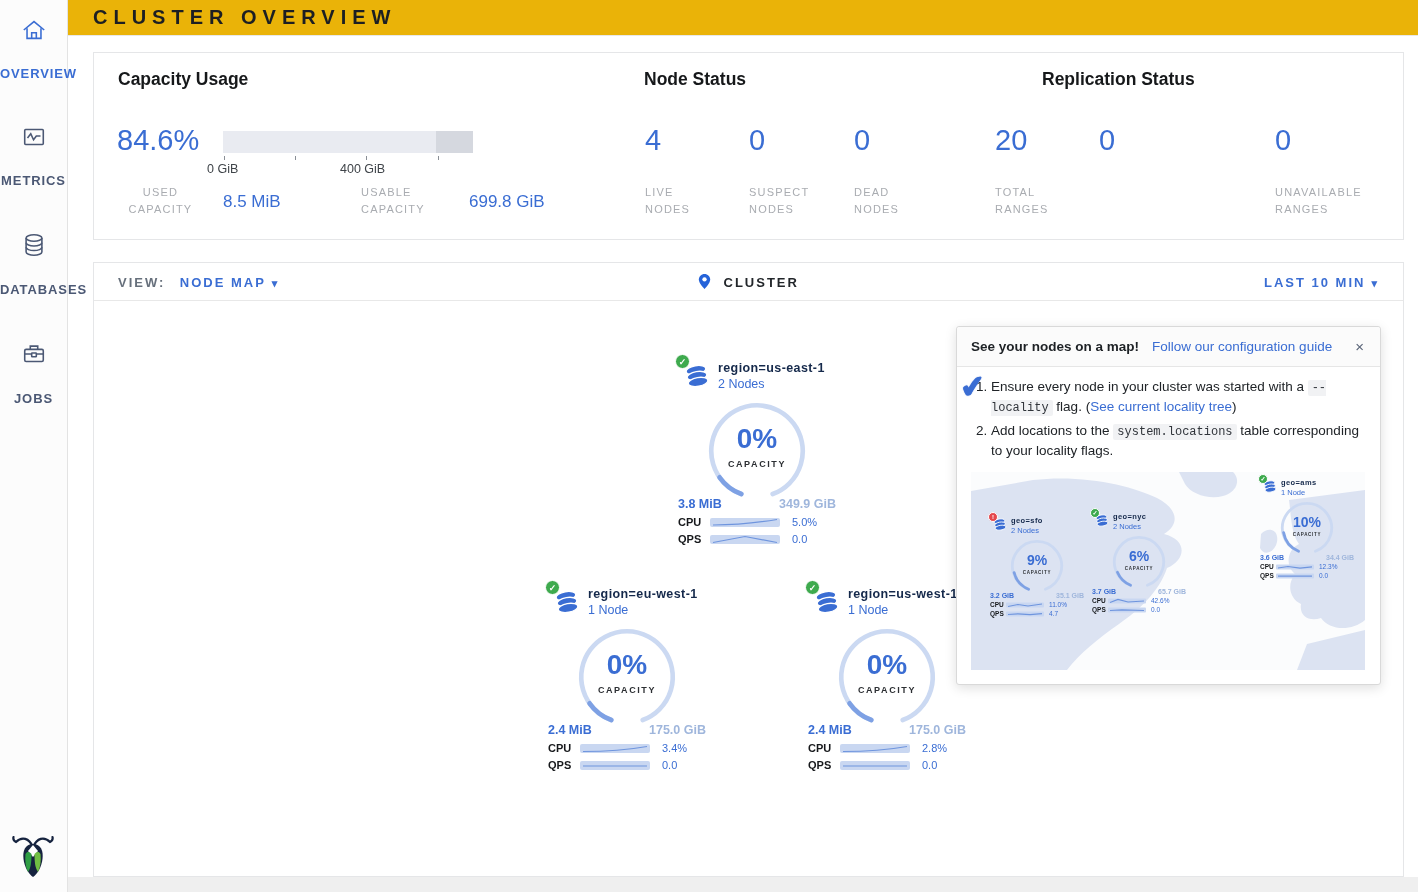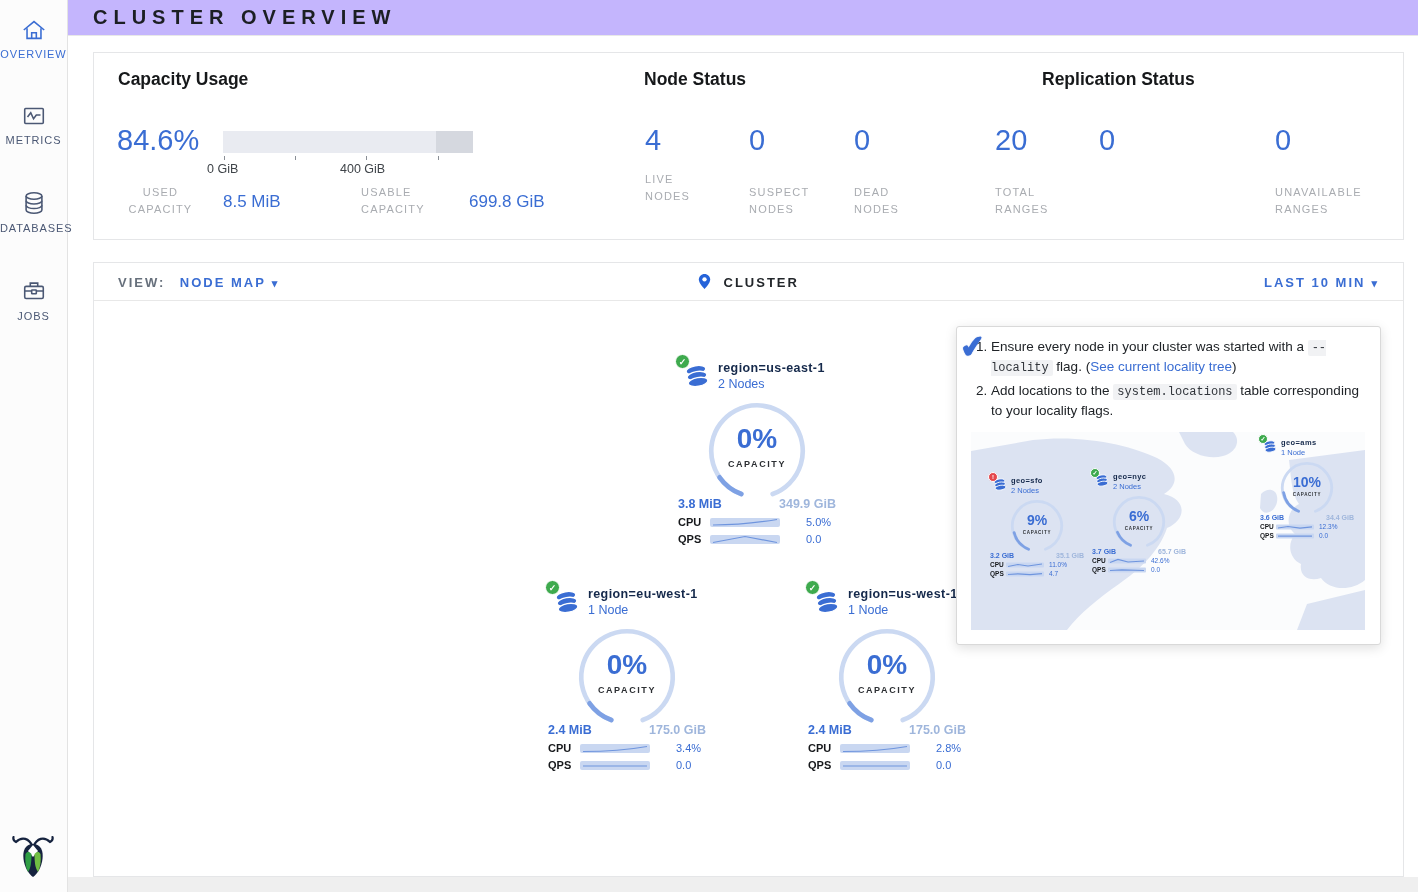--- a/index.html
+++ b/index.html
@@ -7,28 +7,28 @@
   body {
     width:1418px; height:892px; position:relative; overflow:hidden;
     font-family:"Liberation Sans", sans-serif; background:#ffffff; color:#1d2125;
   }
   
   .sidebar { position:absolute; left:0; top:0; width:68px; height:892px;
     background:#fcfcfc; border-right:1px solid #e3e3e3; z-index:5; }
   .nav-item { width:100%; text-align:center; margin-top:14px; padding:4px 0 6px;
     color:#4b5874; cursor:pointer; }
   .nav-item + .nav-item { margin-top:34px; }
-  .nav-item .nav-label { display:block; font-size:11px; font-weight:normal;
-    letter-spacing:.9px; margin-top:6px; color:#4b5874; }
+  .nav-item .nav-label { display:block; font-size:13px; font-weight:bold;
+    letter-spacing:.9px; margin-top:24px; color:#4b5874; }
   .nav-item.active, .nav-item.active .nav-label { color:#3a6dd3; }
   .nav-item svg { display:block; margin:0 auto; }
   .logo { position:absolute; left:12px; bottom:10px; }
   
   .titlebar { position:absolute; left:68px; top:0; width:1350px; height:36px;
-    background:#c4b5fd; border-bottom:1px solid #e8e8e8; }
+    background:#eab308; border-bottom:1px solid #e8e8e8; }
   .page-title { margin:0; padding:6px 0 0 25px; font-size:20px; font-weight:700;
     letter-spacing:6px; color:#1c1f23; }
   .page-bottom { position:absolute; left:68px; bottom:0; width:1350px; height:15px; background:#efefef; }
   
   .stats-panel { position:absolute; left:93px; top:52px; width:1311px; height:188px;
     background:#fff; border:1px solid #e5e6e8; }
   .abs { position:absolute; }
   .sec-title { font-size:17.5px; font-weight:600; color:#16181a; }
   .big-num { font-size:29px; color:#3a6dd3; font-weight:400; }
   .stat-label { font-size:11px; letter-spacing:1.2px; color:#a9acb1; line-height:1.55; }
@@ -65,21 +65,21 @@
   .gauge-pct { position:absolute; left:0; width:100%; top:24px; text-align:center;
     font-size:28px; font-weight:bold; color:#3a6dd3; }
   .gauge-cap { position:absolute; left:0; width:100%; top:60px; text-align:center;
     font-size:9px; font-weight:600; letter-spacing:1.6px; color:#2c2f33; }
   .nc-range { display:flex; justify-content:space-between; width:158px; margin:-6px auto 0;
     font-size:12.5px;font-weight:bold; }
   .nc-used { color:#3a6dd3; }
   .nc-total { color:#9fb6dc; }
   .nc-row { display:flex; align-items:center; width:158px; margin:5px auto 0; font-size:11px; }
   .nc-row-label { width:32px; font-weight:bold; color:#16181b; }
-  .nc-row-val { margin-left:26px; color:#3a6dd3; }
+  .nc-row-val { margin-left:12px; color:#3a6dd3; }
   .spark-band { fill:#c9d7f1; }
   .spark-line { stroke:#6f95de; stroke-width:1.2; fill:none; }
   
   .popup { position:absolute; left:862px; top:25px; width:425px; background:#fff;
     border:1px solid #d9d9d9; border-radius:3px; box-shadow:0 3px 12px rgba(0,0,0,.13); }
   .popup-head { display:flex; align-items:center; padding:11px 14px; background:#fbfbfb;
     border-bottom:1px solid #e6e6e6; border-radius:3px 3px 0 0; }
   .popup-title { font-size:13.5px; font-weight:bold; color:#1d2125; }
   .popup-link { font-size:13.5px; color:#3a6dd3; margin-left:13px; cursor:pointer; }
   .popup-close { margin-left:auto; color:#5a6478; font-size:15px; cursor:pointer; padding:0 2px; }
@@ -182,21 +182,21 @@
   <div class="abs tick" style="left:344px; top:103px;"></div>
   <div class="abs tick-label" style="left:113px; top:109px;">0 GiB</div>
   <div class="abs tick-label" style="left:246px; top:109px;">400 GiB</div>
   <div class="abs stat-label" style="left:24px; top:131px; width:85px;text-align:center;">USED CAPACITY</div>
   <div class="abs stat-value" style="left:129px; top:139px;">8.5 MiB</div>
   <div class="abs stat-label" style="left:267px; top:131px; width:90px;">USABLE CAPACITY</div>
   <div class="abs stat-value" style="left:375px; top:139px;">699.8 GiB</div>
 
   <div class="abs sec-title" style="left:550px; top:16px;">Node Status</div>
   <div class="abs big-num" style="left:551px; top:71px;">4</div>
-  <div class="abs stat-label" style="left:551px; top:118px; width:75px;">LIVE NODES</div>
+  <div class="abs stat-label" style="left:551px; top:131px; width:75px;">LIVE NODES</div>
   <div class="abs big-num" style="left:655px; top:71px;">0</div>
   <div class="abs stat-label" style="left:655px; top:131px; width:85px;">SUSPECT NODES</div>
   <div class="abs big-num" style="left:760px; top:71px;">0</div>
   <div class="abs stat-label" style="left:760px; top:131px; width:75px;">DEAD NODES</div>
 
   <div class="abs sec-title" style="left:900px; top:16px;margin-left:48px;">Replication Status</div>
   <div class="abs big-num" style="left:901px; top:71px;">20</div>
   <div class="abs stat-label" style="left:901px; top:131px; width:80px;">TOTAL RANGES</div>
   <div class="abs big-num" style="left:1005px; top:71px;">0</div>
   <div class="abs big-num" style="left:1181px; top:71px;">0</div>
@@ -363,20 +363,25 @@
         <span class="nc-row-label">QPS</span>
         <svg width="70" height="11" viewBox="0 0 70 11">
           <rect class="spark-band" x="0" y="1" width="70" height="9" rx="2"></rect>
             <path class="spark-line" d="M3 6 L67 6"></path>
         </svg>
         <span class="nc-row-val">0.0</span>
       </div>
     </div>
 
     <div class="popup">
+      <div class="popup-head">
+        <span class="popup-title">See your nodes on a map!</span>
+        <span class="popup-link">Follow our configuration guide</span>
+        <span class="popup-close">×</span>
+      </div>
       <div class="popup-body">
         <span class="big-check">✔</span>
         <ol>
           <li><span>Ensure every node in your cluster was started with a </span><span class="code">--locality</span><span> flag. (</span><span class="step-link">See current locality tree</span><span>)</span></li>
           <li><span>Add locations to the </span><span class="code">system.locations</span><span> table corresponding to your locality flags.</span></li>
         </ol>
       </div>
       <div class="popup-map">
         <svg class="continents" width="394" height="198" viewBox="0 0 394 198">
           <g fill="#dce3f2">

